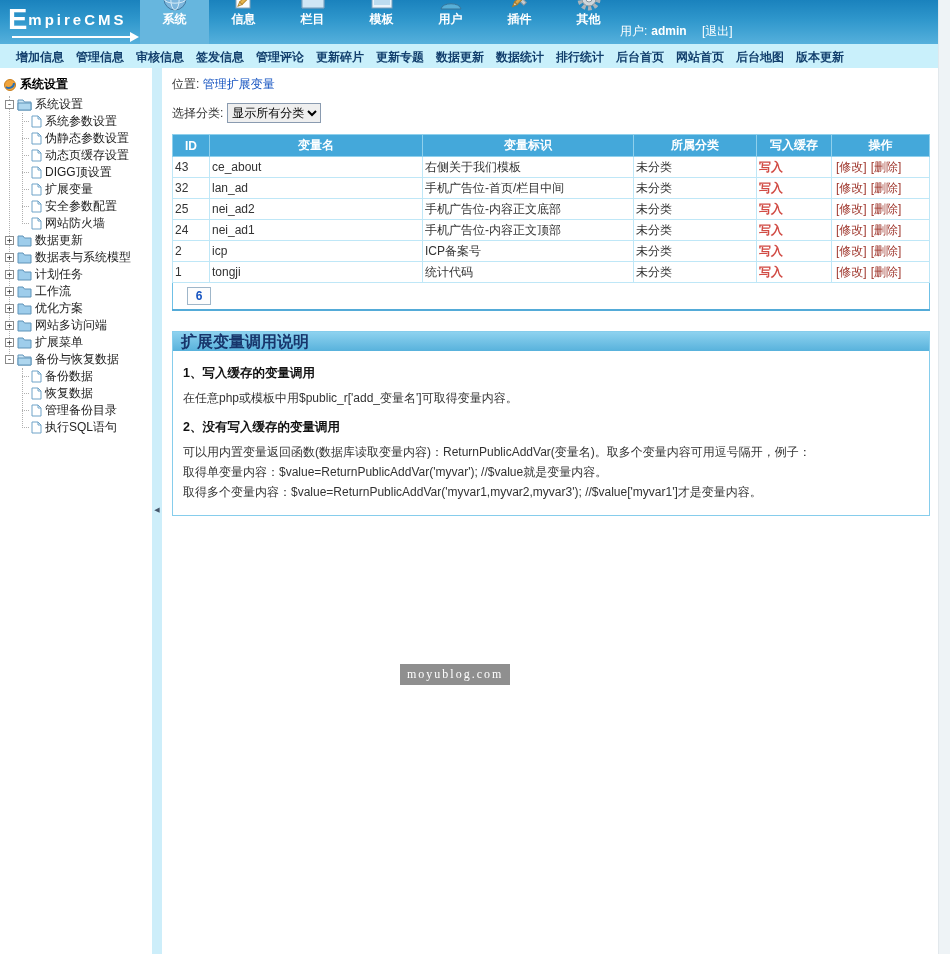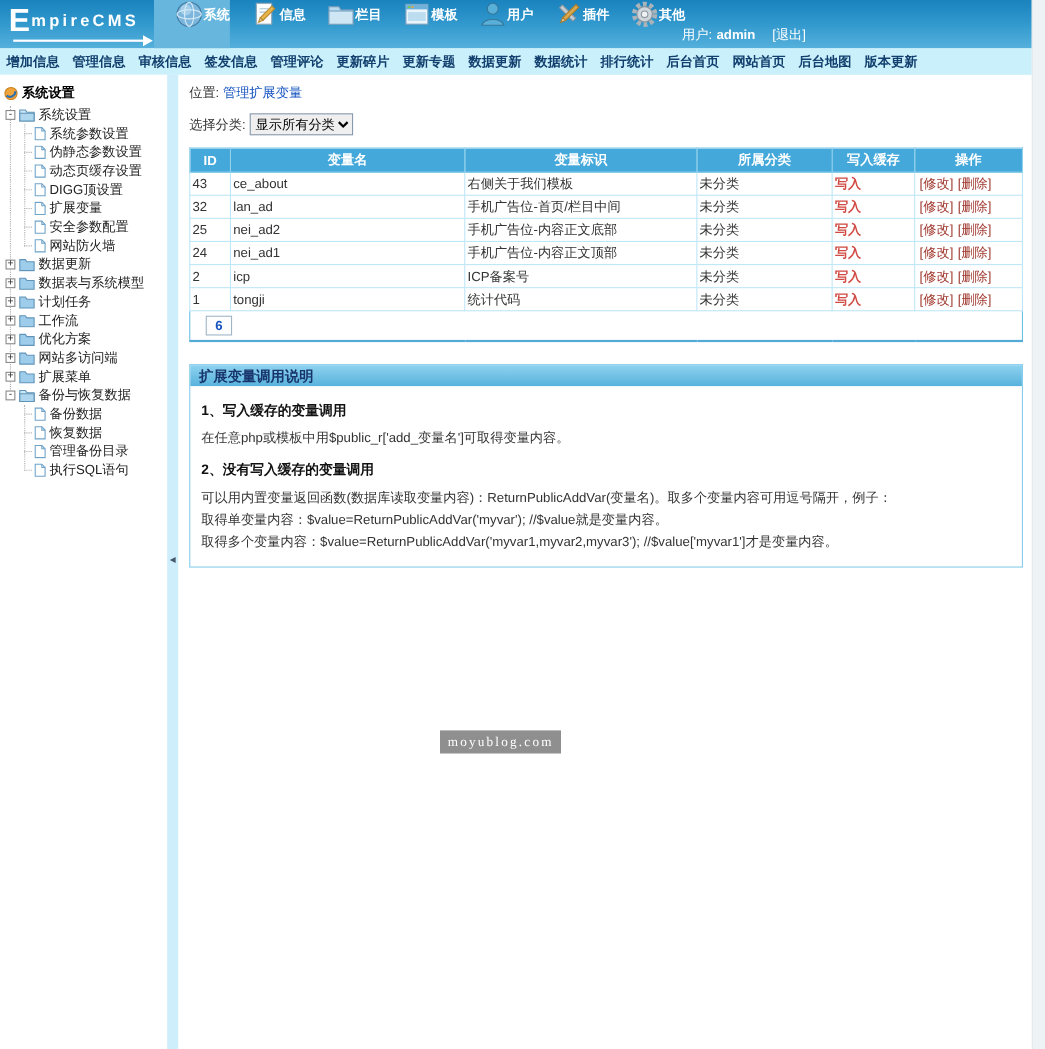--- a/index.html
+++ b/index.html
@@ -10,31 +10,31 @@
   
   .header{position:absolute;top:0;left:0;width:938px;height:44px;
     background:linear-gradient(180deg,#1a82bd 0%,#2f97cc 45%,#55b0dc 100%);}
   .logo{position:absolute;left:8px;top:3px;color:#fff;white-space:nowrap;cursor:default}
   .logo-big{font-size:29px;font-weight:bold;letter-spacing:1px;vertical-align:-4px}
   .logo-rest{font-size:15px;font-weight:bold;letter-spacing:3px}
   .logo-arrow{position:absolute;left:4px;top:33px;width:118px;height:2px;background:#fff}
   .logo-arrow::after{content:'';position:absolute;right:-9px;top:-4px;border-left:9px solid #fff;
     border-top:5px solid transparent;border-bottom:5px solid transparent}
   .htabs{position:absolute;left:140px;top:0;height:44px;display:flex}
-  .htab{width:69px;height:44px;display:flex;flex-direction:row;align-items:center;
+  .htab{width:69px;height:44px;display:flex;flex-direction:column;align-items:center;
     justify-content:flex-end;padding-bottom:18px;box-sizing:border-box;cursor:pointer}
   .htab.active{background:#66b6de}
   .hicon{height:26px;display:flex;align-items:flex-end;margin-bottom:1px}
   .hlabel{font-size:12px;color:#fff;font-weight:bold;line-height:13px}
   .user{position:absolute;left:620px;top:23px;font-size:12px;color:#fff;white-space:nowrap}
   .user .uname{font-weight:bold;margin:0 4px}
   .user .logout{color:#fff;text-decoration:none;margin-left:8px;cursor:pointer}
   
   .navbar{position:absolute;top:44px;left:0;width:938px;height:24px;background:#c9f0fb;
-    line-height:24px;box-sizing:border-box;white-space:nowrap}
+    line-height:24px;padding-left:10px;box-sizing:border-box;white-space:nowrap}
   .navitem{display:inline-block;padding:0 6px;font-size:12px;font-weight:bold;
     color:#123f6d;text-decoration:none;cursor:pointer}
   
   .sidebar{position:absolute;top:68px;left:0;width:152px;bottom:0;background:#fff;
     font-size:12px;color:#222;overflow:hidden}
   .root-row{display:flex;align-items:center;margin:8px 0 3px 3px;font-weight:bold;color:#000}
   .root-row .ricon{margin-right:3px;display:flex}
   .tree{position:relative;margin-left:5px}
   .tree::before{content:'';position:absolute;left:4px;top:0;height:calc(100% - 76px);
     border-left:1px dotted #b0b0b0}
@@ -76,21 +76,21 @@
   .col-id{width:36px}.col-name{width:212px}.col-desc{width:210px}
   .col-cat{width:122px}.col-cache{width:74px}
   .write-link{color:#d14b44;font-weight:bold;text-decoration:none;cursor:pointer}
   .op-link{color:#a0392f;text-decoration:none;margin:0 2px;cursor:pointer}
   .foot-td{text-align:left !important;height:26px !important;border:none !important}
   .count-box{display:inline-block;min-width:14px;border:1px solid #9fb6c9;background:#fdfdfd;
     color:#1553c0;font-weight:bold;text-align:center;padding:1px 4px;margin-left:12px}
   
   .help{margin-top:20px;border:1px solid #86cdec}
   .help-hd{height:19px;line-height:19px;background:linear-gradient(180deg,#8ed2ef 0%,#58b2dc 100%);
-    color:#17356b;font-weight:bold;font-size:13px;padding-left:8px}
+    color:#17356b;font-weight:bold;font-size:16px;padding-left:8px}
   .help-bd{padding:2px 10px 12px;font-size:12px;color:#333;line-height:1.5}
   .help-bd h4{margin:11px 0 6px;font-size:12.5px;color:#111}
   .help-bd p{margin:2px 0}
   
   .wm{position:absolute;left:400px;top:664px;background:#8f8f8f;color:#fff;
     font-family:Liberation Serif, serif;font-size:12px;letter-spacing:2px;padding:3px 7px}
 </style>
 </head>
 <body>
 

